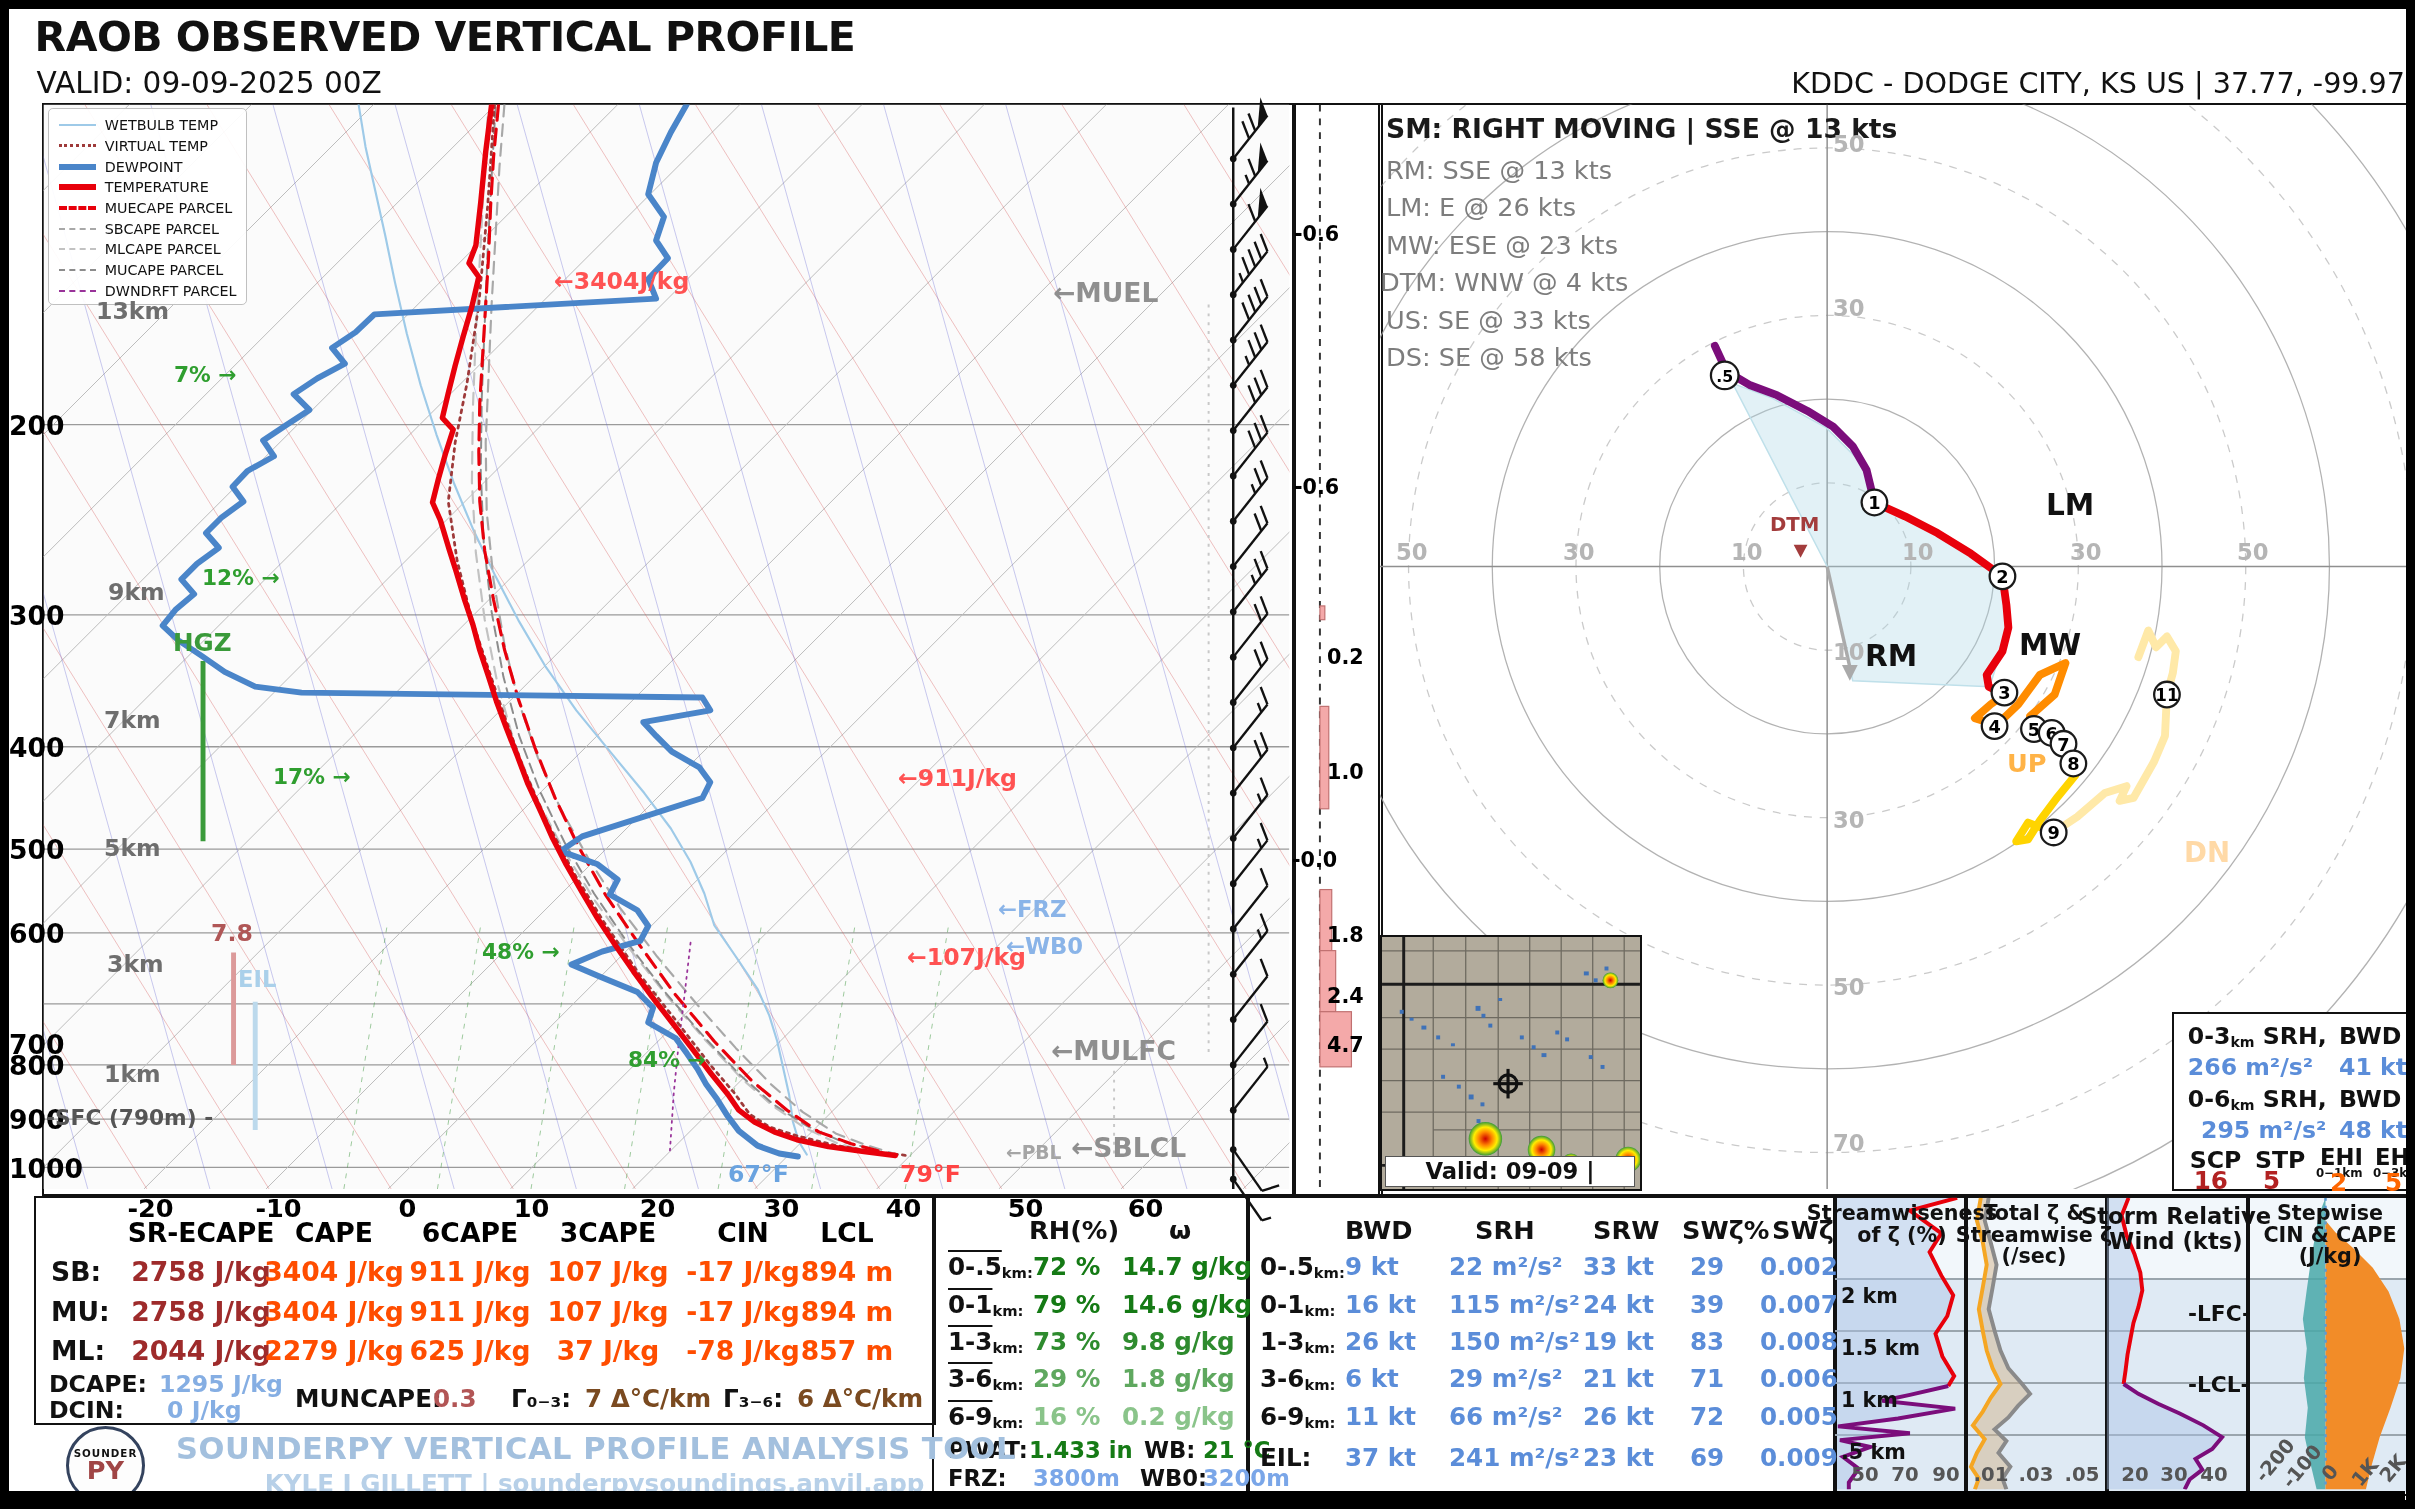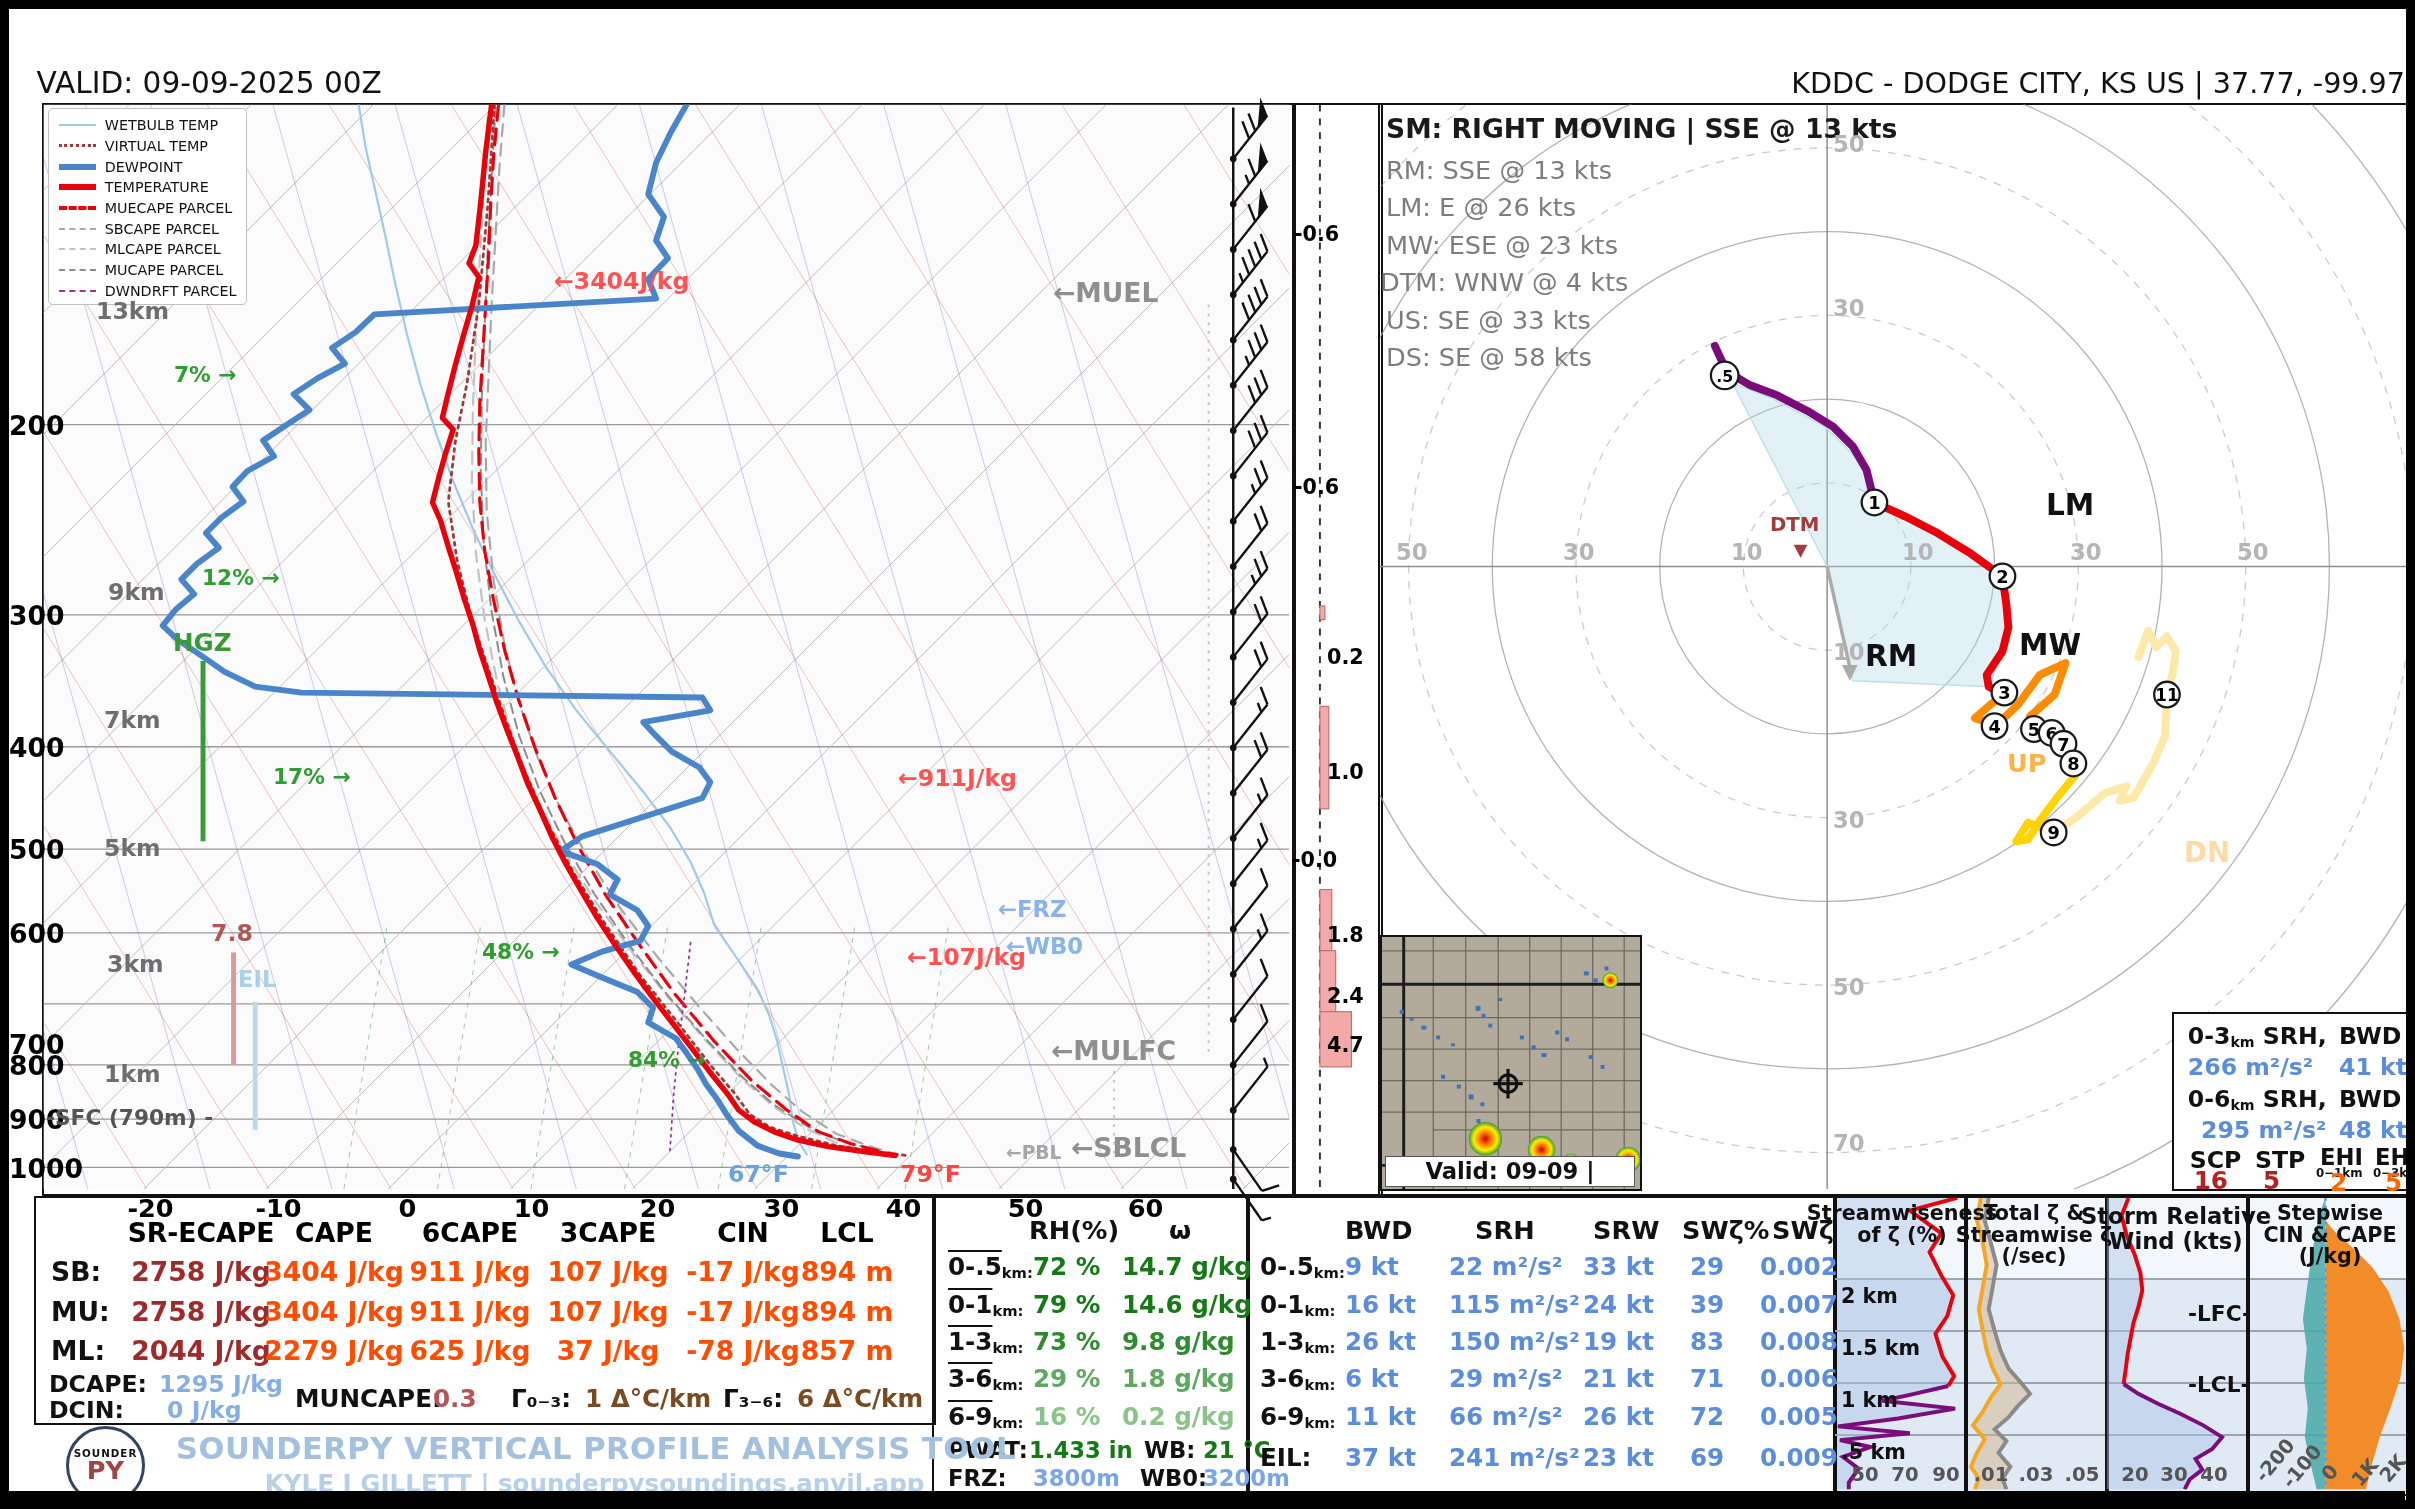--- a/index.html
+++ b/index.html
@@ -32,20 +32,21 @@
   .kin{color:#5b8dd9;}
   .ptitle{position:absolute;z-index:5;text-align:center;font-weight:bold;font-size:20.7px;color:#111;white-space:nowrap;transform:translateX(-50%);}
   .mtick{position:absolute;z-index:5;font-weight:bold;font-size:19.7px;color:#555;transform:translateX(-50%);}
   .gridline{position:absolute;left:1826px;width:579px;height:2px;background:#9aa5ad;z-index:2;}
 </style>
 </head>
 <body>
 
 <div class="page">
 
+  <div class="txt" style="left:25.6px;top:3.9px;font-size:41px;font-weight:bold;letter-spacing:-0.5px;">RAOB OBSERVED VERTICAL PROFILE</div>
   <div class="txt" style="left:27.6px;top:57px;font-size:29.6px;">VALID: 09-09-2025 00Z</div>
   <div class="txt" style="left:1379px;top:57px;width:1017px;text-align:right;font-size:28.6px;">KDDC - DODGE CITY, KS US | 37.77, -99.97</div>
 
   <div class="panel" style="left:32.5px;top:94px;width:1250px;height:1089px;"></div>
   <div class="panel" style="left:1283px;top:94px;width:87px;height:1089px;"></div>
   <div class="panel" style="left:1369px;top:94px;width:1036px;height:1089px;"></div>
   <div class="panel" style="left:24.6px;top:1187px;width:898px;height:225px;"></div>
   <div class="panel" style="left:923px;top:1187px;width:314px;height:296px;"></div>
   <div class="panel" style="left:1237px;top:1187px;width:587px;height:296px;"></div>
 
@@ -313,21 +314,21 @@
   <div class="tv" style="left:660px;top:1326px;color:#ff4d00;">-78 J/kg</div>
   <div class="tv" style="left:764px;top:1326px;color:#ff4d00;">857 m</div>
 
   <div class="txt" style="left:40px;top:1361px;font-size:23.6px;font-weight:bold;">DCAPE:</div>
   <div class="txt" style="left:150px;top:1361px;font-size:23.6px;font-weight:bold;color:#85aee3;">1295 J/kg</div>
   <div class="txt" style="left:40px;top:1387px;font-size:23.6px;font-weight:bold;">DCIN:</div>
   <div class="txt" style="left:158px;top:1387px;font-size:23.6px;font-weight:bold;color:#85aee3;">0 J/kg</div>
   <div class="txt" style="left:286px;top:1375px;font-size:24.6px;font-weight:bold;">MUNCAPE:</div>
   <div class="txt" style="left:424px;top:1375px;font-size:24.6px;font-weight:bold;color:#b25555;">0.3</div>
   <div class="txt" style="left:502px;top:1375px;font-size:24.6px;font-weight:bold;">Γ₀₋₃:</div>
-  <div class="txt" style="left:576px;top:1375px;font-size:24.6px;font-weight:bold;color:#7a4a20;">1 Δ°C/km</div>
+  <div class="txt" style="left:576px;top:1375px;font-size:24.6px;font-weight:bold;color:#7a4a20;">7 Δ°C/km</div>
   <div class="txt" style="left:714px;top:1375px;font-size:24.6px;font-weight:bold;">Γ₃₋₆:</div>
   <div class="txt" style="left:788px;top:1375px;font-size:24.6px;font-weight:bold;color:#7a4a20;">6 Δ°C/km</div>
 
   <div class="txt" style="left:1020px;top:1206px;font-size:25.6px;font-weight:bold;">RH(%)</div>
   <div class="txt" style="left:1160px;top:1206px;font-size:25.6px;font-weight:bold;">ω</div>
 
   <div class="txt" style="left:939px;top:1243px;font-size:24.6px;font-weight:bold;"><span class="ovl">0-.5</span><span class="sub">km:</span></div>
   <div class="txt" style="left:1024px;top:1243px;font-size:24.6px;font-weight:bold;color:#157a15;">72 %</div>
   <div class="txt" style="left:1113px;top:1243px;font-size:24.6px;font-weight:bold;color:#157a15;">14.7 g/kg</div>
 

